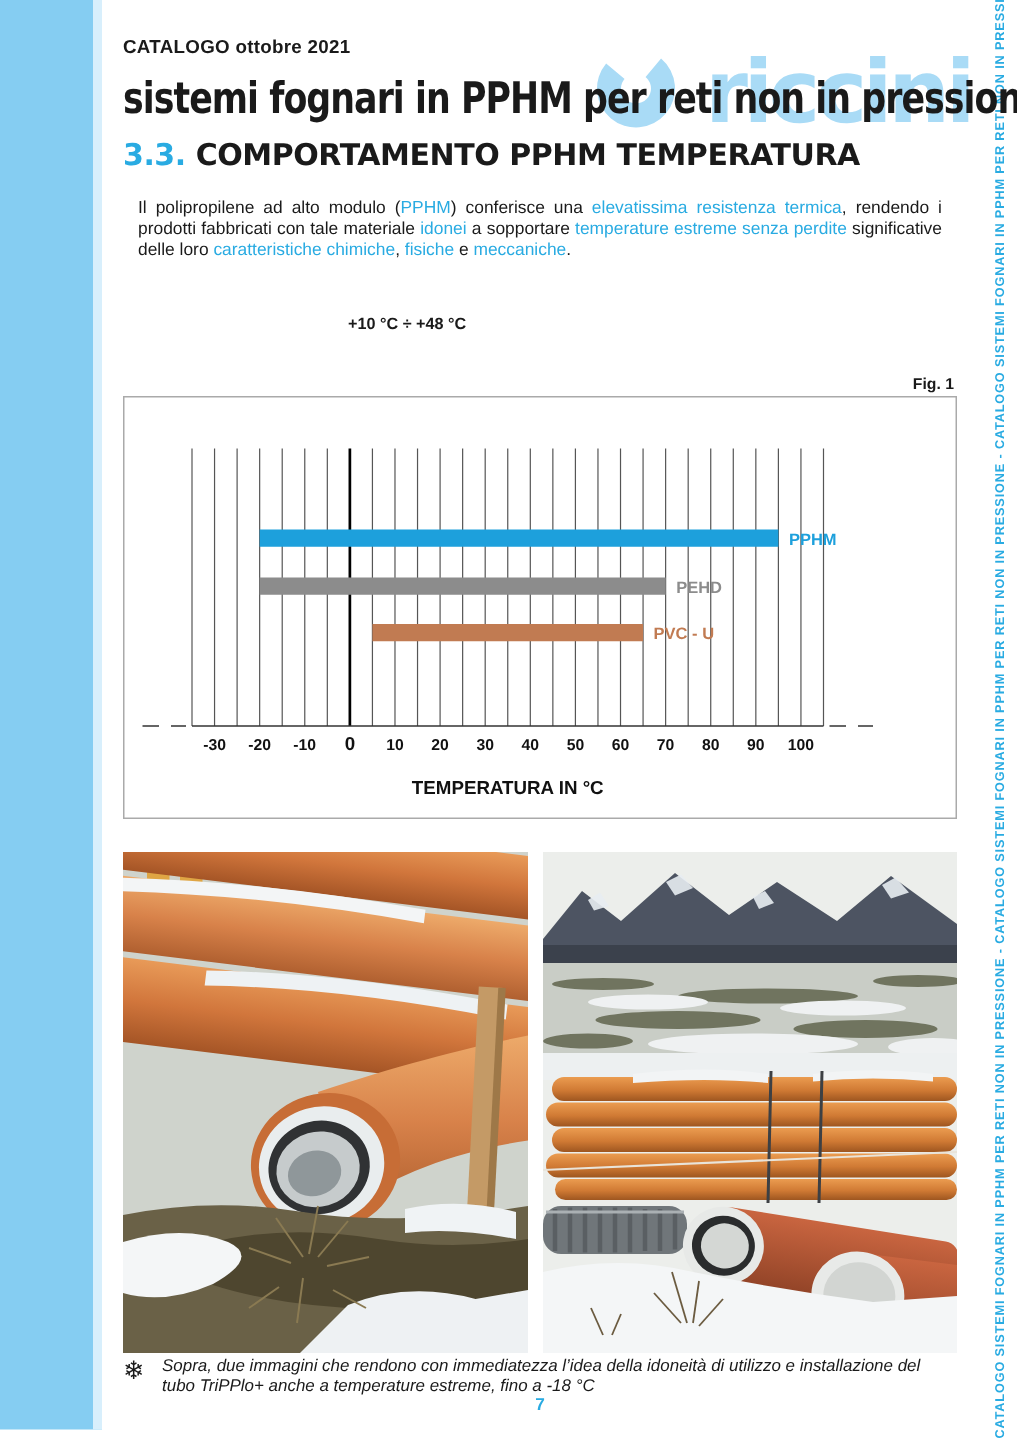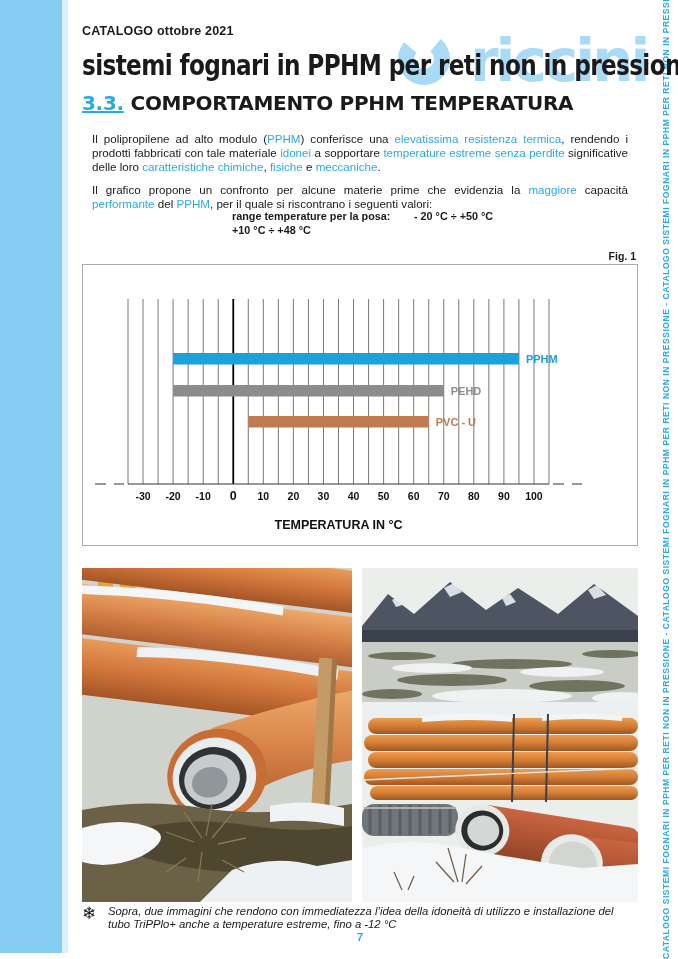--- a/index.html
+++ b/index.html
@@ -25,21 +25,21 @@
   .logo-text{font-size:58px;font-weight:800;color:#a9dbf6;letter-spacing:-3px;
              font-family:"DejaVu Sans","Liberation Sans",sans-serif;margin-left:16px;}
 
   .title{position:absolute;top:48px;left:0;z-index:1;white-space:nowrap;}
   .title span{display:inline-block;transform:scaleX(.80);transform-origin:0 50%;
               font-size:29px;font-weight:800;letter-spacing:-.8px;
               font-family:"DejaVu Sans","Liberation Sans",sans-serif;}
 
   .section-heading{position:absolute;top:91px;left:0;font-size:20px;font-weight:800;z-index:1;
                    font-family:"DejaVu Sans","Liberation Sans",sans-serif;letter-spacing:-.3px;}
-  .accent{color:#29abe2;text-decoration:underline;}
+  .accent{color:#29abe2;}
 
   .intro{position:absolute;top:122px;left:0;width:556px;font-size:11.6px;line-height:13.8px;
          text-align:justify;}
   .intro p{margin:10px;}
   .hl{color:#29abe2;}
 
   .ranges{position:absolute;top:210px;left:150px;font-size:10.8px;font-weight:bold;line-height:13.5px;}
   .range-row{display:flex;}
   .range-label{width:182px;}
   .range-value{white-space:nowrap;}
@@ -88,28 +88,23 @@
       <span>sistemi fognari in PPHM per reti non in pressione</span>
     </div>
 
     <div class="section-heading">
       <span class="accent">3.3.</span>
       <span>COMPORTAMENTO PPHM TEMPERATURA</span>
     </div>
 
     <div class="intro">
       <p><span>Il polipropilene ad alto modulo (</span><span class="hl">PPHM</span><span>) conferisce una </span><span class="hl">elevatissima resistenza termica</span><span>, rendendo i prodotti fabbricati con tale materiale </span><span class="hl">idonei</span><span> a sopportare </span><span class="hl">temperature estreme senza perdite</span><span> significative delle loro </span><span class="hl">caratteristiche chimiche</span><span>, </span><span class="hl">fisiche</span><span> e </span><span class="hl">meccaniche</span><span>.</span></p>
-      <p><span>Il grafico propone un confronto per alcune materie prime che evidenzia la </span><span class="hl">maggiore</span><span> capacità </span><span class="hl">performante</span><span> del </span><span class="hl">PPHM</span><span>, per il quale si riscontrano i seguenti valori:</span></p>
     </div>
 
     <div class="ranges">
-      <div class="range-row">
-        <span class="range-label">range temperature per la posa:</span>
-        <span class="range-value">- 20 °C ÷ +50 °C</span>
-      </div>
       <div class="range-row">
         <span class="range-value">+10 °C ÷ +48 °C</span>
       </div>
     </div>
 
     <div class="fig-label">Fig. 1</div>
 
     <div class="chart-box" id="chart-mount">
         <svg viewBox="0 0 554 278" font-family="&quot;Liberation Sans&quot;,sans-serif">
           <line x1="45" y1="33" x2="45" y2="218" stroke="#555" stroke-width="0.8"></line>
@@ -312,19 +307,19 @@
             <path d="M104,316 l16,-18"></path>
               <path d="M40,322 l-8,-18"></path>
               <path d="M46,322 l6,-14"></path>
           </g>
         </svg>
       </div>
     </div>
 
     <div class="caption">
       <span class="caption-icon">❄</span>
-      <span>Sopra, due immagini che rendono con immediatezza l’idea della idoneità di utilizzo e installazione del tubo TriPPlo+ anche a temperature estreme, fino a -12 °C</span>
+      <span>Sopra, due immagini che rendono con immediatezza l’idea della idoneità di utilizzo e installazione del tubo TriPPlo+ anche a temperature estreme, fino a -18 °C</span>
     </div>
 
     <div class="page-number">7</div>
 
   </div>
 </div>
 
 </body></html>

